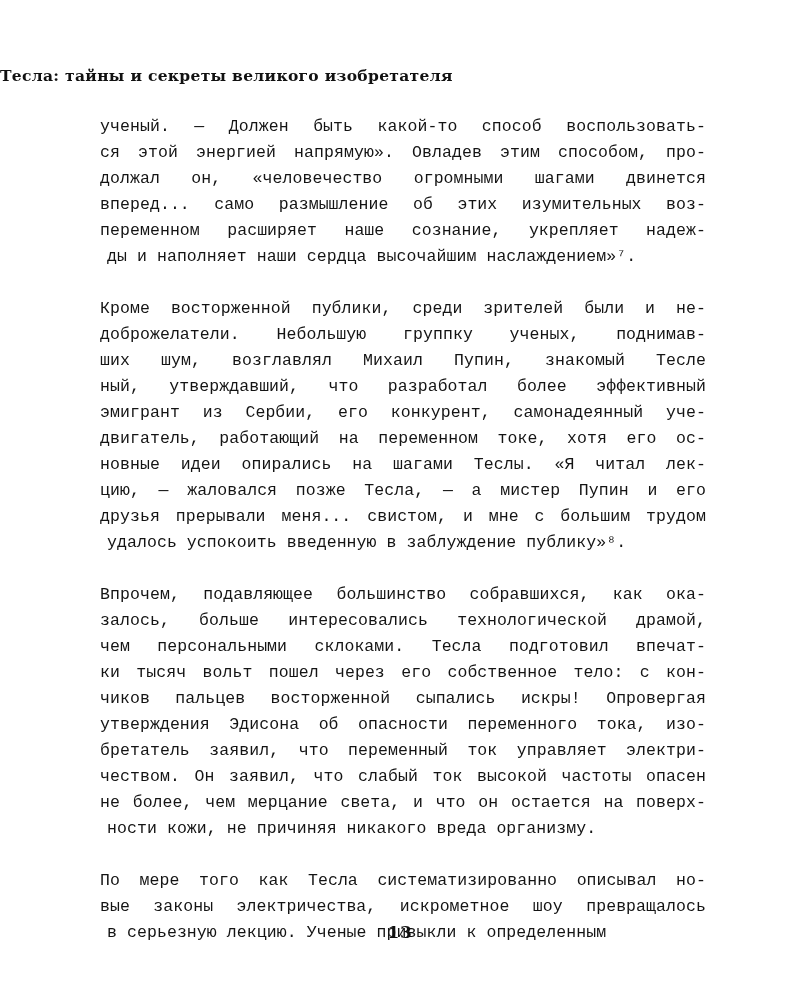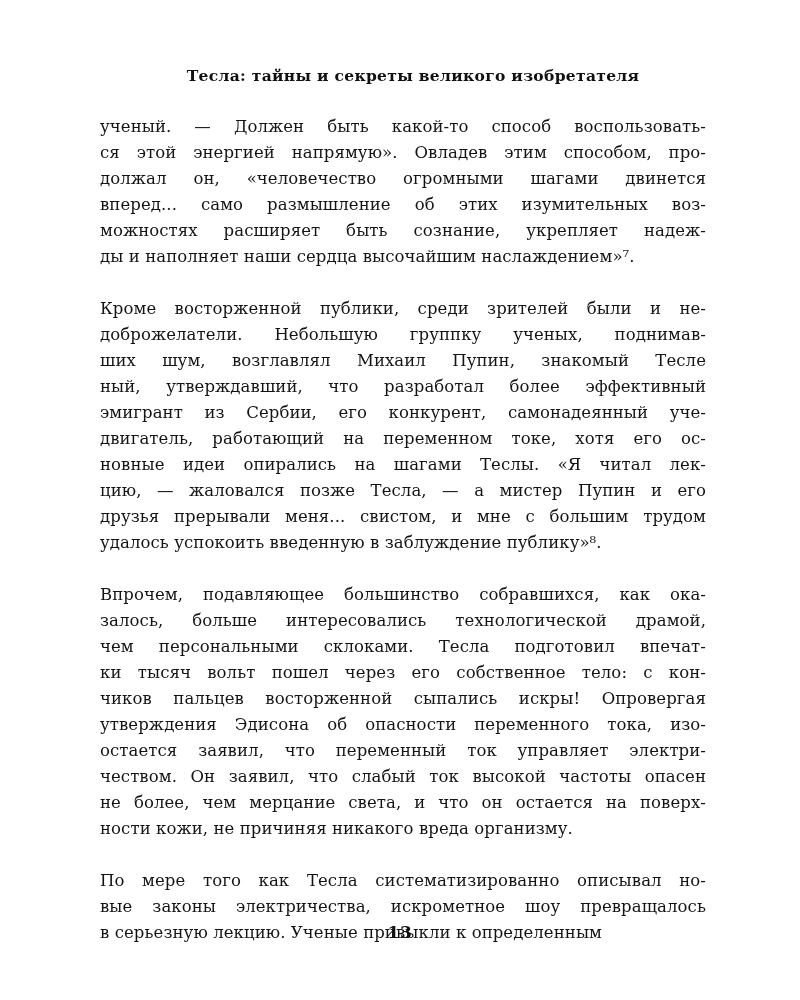--- a/index.html
+++ b/index.html
@@ -14,47 +14,47 @@
     background: #ffffff;
     font-family: "DejaVu Serif", "Liberation Serif", serif;
     color: #141414;
     overflow: hidden;
   }
   .running-head {
     position: absolute;
     top: 66px;
     left: 0;
     right: 8px;
-    text-align: center;
     font-weight: bold;
     font-size: 15.5px;
     letter-spacing: 0.02em;
     color: #111111;
-    padding-left: 34px;
   }
   .text-block {
     position: absolute;
     top: 114px;
     left: 100px;
     width: 606px;
     font-size: 16.5px;
     line-height: 26px;
     letter-spacing: 0.005em;
+    font-family: Liberation Mono, monospace;
   }
   .paragraph {
     margin: 0 0 26px 0;
   }
   .line {
     text-align: justify;
     text-align-last: justify;
     white-space: nowrap;
     overflow: hidden;
   }
   .line.last {
     text-align-last: left;
+    margin-left: 7px;
   }
   .page-number {
     position: absolute;
     bottom: 58px;
     left: 0;
     right: 0;
     text-align: center;
     font-weight: bold;
     font-size: 17px;
     letter-spacing: 0.04em;
@@ -66,21 +66,21 @@
 
 <div class="page">
   <div class="running-head">Тесла: тайны и секреты великого изобретателя</div>
 
   <div class="text-block" id="paragraphs">
       <div class="paragraph">
         <div class="line">ученый. — Должен быть какой-то способ воспользовать-</div>
         <div class="line">ся этой энергией напрямую». Овладев этим способом, про-</div>
         <div class="line">должал он, «человечество огромными шагами двинется</div>
         <div class="line">вперед... само размышление об этих изумительных воз-</div>
-        <div class="line">можностях расширяет быть сознание, укрепляет надеж-</div>
+        <div class="line">переменном расширяет наше сознание, укрепляет надеж-</div>
         <div class="line last">ды и наполняет наши сердца высочайшим наслаждением»⁷.</div>
       </div>
       <div class="paragraph">
         <div class="line">Кроме восторженной публики, среди зрителей были и не-</div>
         <div class="line">доброжелатели. Небольшую группку ученых, поднимав-</div>
         <div class="line">ших шум, возглавлял Михаил Пупин, знакомый Тесле</div>
         <div class="line">ный, утверждавший, что разработал более эффективный</div>
         <div class="line">эмигрант из Сербии, его конкурент, самонадеянный уче-</div>
         <div class="line">двигатель, работающий на переменном токе, хотя его ос-</div>
         <div class="line">новные идеи опирались на шагами Теслы. «Я читал лек-</div>
@@ -88,21 +88,21 @@
         <div class="line">друзья прерывали меня... свистом, и мне с большим трудом</div>
         <div class="line last">удалось успокоить введенную в заблуждение публику»⁸.</div>
       </div>
       <div class="paragraph">
         <div class="line">Впрочем, подавляющее большинство собравшихся, как ока-</div>
         <div class="line">залось, больше интересовались технологической драмой,</div>
         <div class="line">чем персональными склоками. Тесла подготовил впечат-</div>
         <div class="line">ки тысяч вольт пошел через его собственное тело: с кон-</div>
         <div class="line">чиков пальцев восторженной сыпались искры! Опровергая</div>
         <div class="line">утверждения Эдисона об опасности переменного тока, изо-</div>
-        <div class="line">остается заявил, что переменный ток управляет электри-</div>
+        <div class="line">бретатель заявил, что переменный ток управляет электри-</div>
         <div class="line">чеством. Он заявил, что слабый ток высокой частоты опасен</div>
         <div class="line">не более, чем мерцание света, и что он остается на поверх-</div>
         <div class="line last">ности кожи, не причиняя никакого вреда организму.</div>
       </div>
       <div class="paragraph">
         <div class="line">По мере того как Тесла систематизированно описывал но-</div>
         <div class="line">вые законы электричества, искрометное шоу превращалось</div>
         <div class="line last">в серьезную лекцию. Ученые привыкли к определенным</div>
       </div>
     </div>

